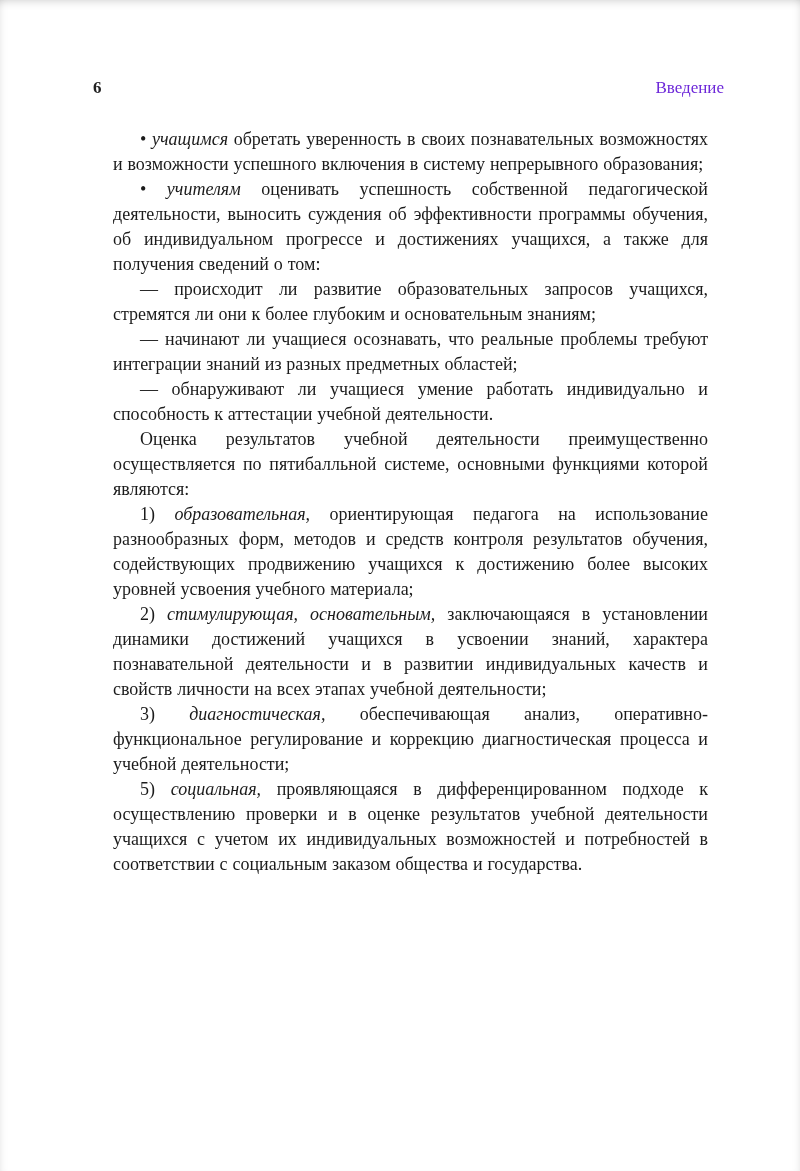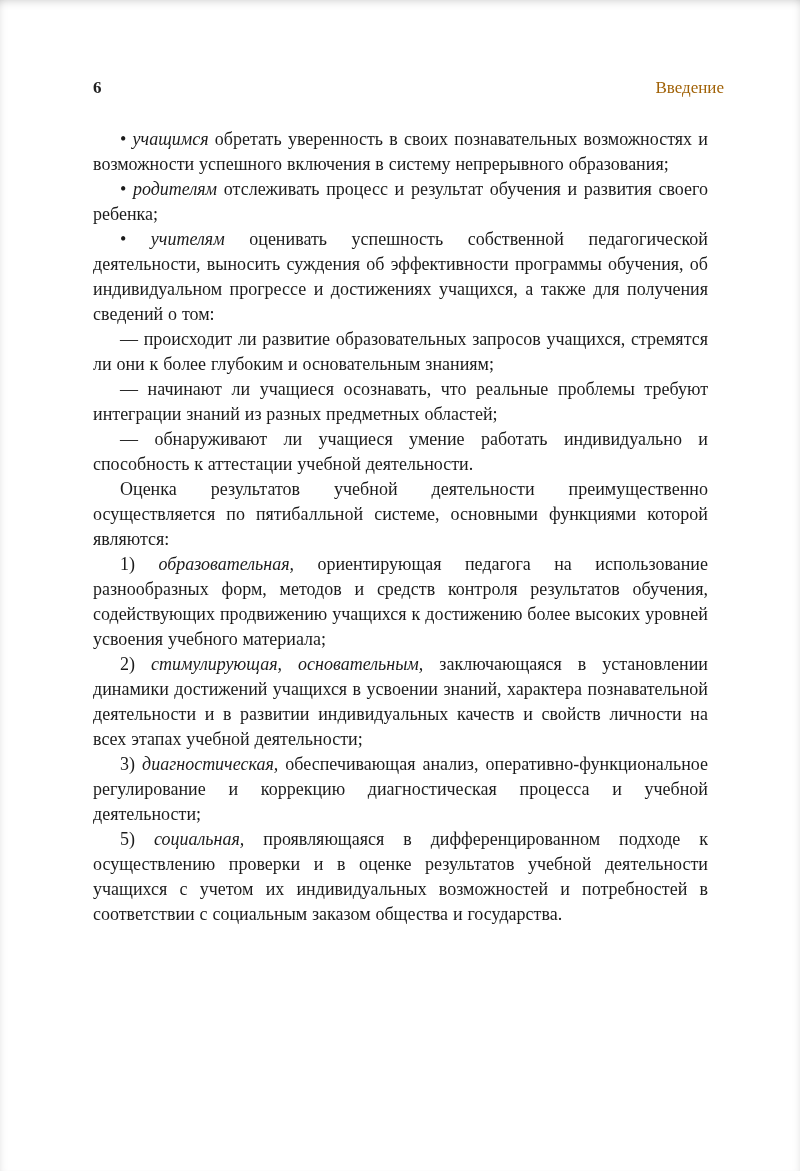--- a/index.html
+++ b/index.html
@@ -29,24 +29,25 @@
     padding: 78px 76px 0 93px;
     font-size: 17px;
     line-height: 20px;
   }
   .page-number {
     font-weight: 700;
     color: #222222;
   }
   .running-head {
     font-weight: 400;
-    color: #a16207;
+    color: #6d28d9;
   }
   .page-body {
     padding: 29px 92px 0 93px;
+    margin-left: 20px;
   }
   .para {
     margin: 0;
     text-align: justify;
     text-indent: 27px;
     font-size: 18px;
     line-height: 25px;
     hyphens: auto;
     -webkit-hyphens: auto;
     word-spacing: 0.02em;
@@ -58,21 +59,20 @@
 </head>
 <body>
 
 <div class="page">
   <header class="page-header">
     <span class="page-number">6</span>
     <span class="running-head">Введение</span>
   </header>
   <main class="page-body">
       <p class="para"><span>• </span><span class="italic">учащимся</span><span> обретать уверенность в своих познавательных возможностях и возможности успешного включения в систему непрерывного образования;</span></p>
-      <p class="para"><span>• </span><span class="italic">родителям</span><span> отслеживать процесс и результат обучения и развития своего ребенка;</span></p>
       <p class="para"><span>• </span><span class="italic">учителям</span><span> оценивать успешность собственной педагогической деятельности, выносить суждения об эффективности программы обучения, об индивидуальном прогрессе и достижениях учащихся, а также для получения сведений о том:</span></p>
       <p class="para"><span>— происходит ли развитие образовательных запросов учащихся, стремятся ли они к более глубоким и основательным знаниям;</span></p>
       <p class="para"><span>— начинают ли учащиеся осознавать, что реальные проблемы требуют интеграции знаний из разных предметных областей;</span></p>
       <p class="para"><span>— обнаруживают ли учащиеся умение работать индивидуально и способность к аттестации учебной деятельности.</span></p>
       <p class="para"><span>Оценка результатов учебной деятельности преимущественно осуществляется по пятибалльной системе, основными функциями которой являются:</span></p>
       <p class="para"><span>1) </span><span class="italic">образовательная,</span><span> ориентирующая педагога на использование разнообразных форм, методов и средств контроля результатов обучения, содействующих продвижению учащихся к достижению более высоких уровней усвоения учебного материала;</span></p>
       <p class="para"><span>2) </span><span class="italic">стимулирующая, основательным,</span><span> заключающаяся в установлении динамики достижений учащихся в усвоении знаний, характера познавательной деятельности и в развитии индивидуальных качеств и свойств личности на всех этапах учебной деятельности;</span></p>
       <p class="para"><span>3) </span><span class="italic">диагностическая,</span><span> обеспечивающая анализ, оперативно-функциональное регулирование и коррекцию диагностическая процесса и учебной деятельности;</span></p>
       <p class="para"><span>5) </span><span class="italic">социальная,</span><span> проявляющаяся в дифференцированном подходе к осуществлению проверки и в оценке результатов учебной деятельности учащихся с учетом их индивидуальных возможностей и потребностей в соответствии с социальным заказом общества и государства.</span></p>
     </main>

